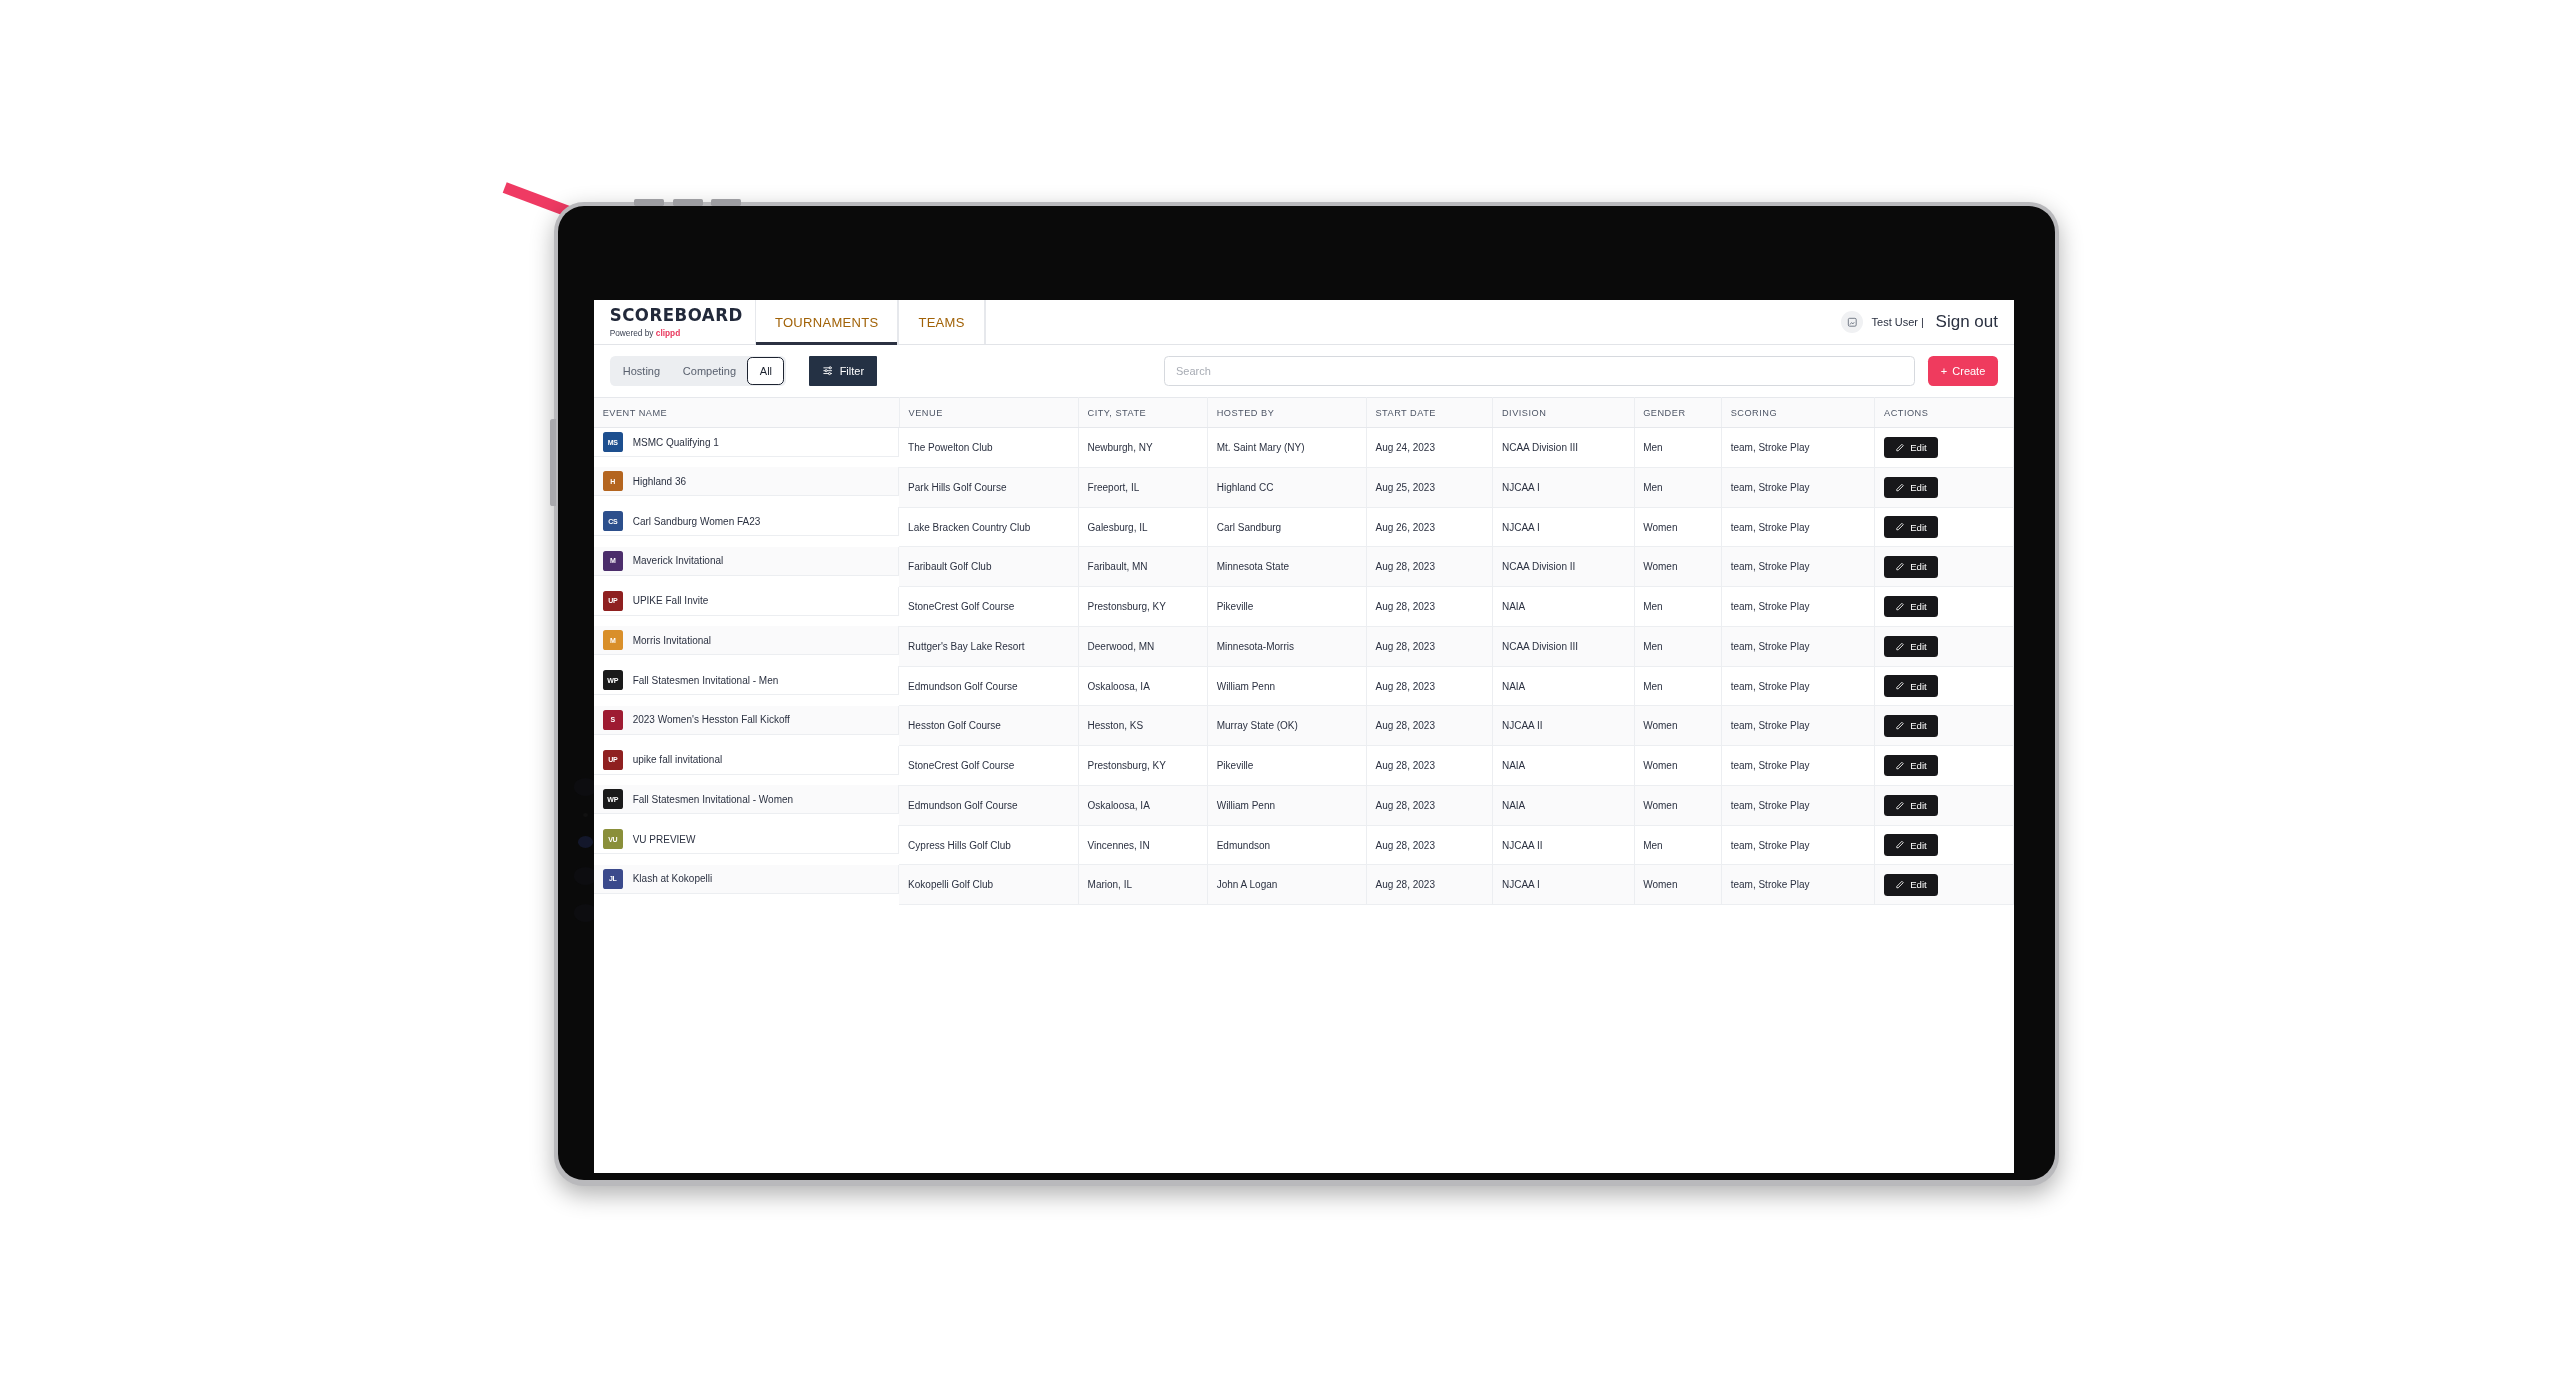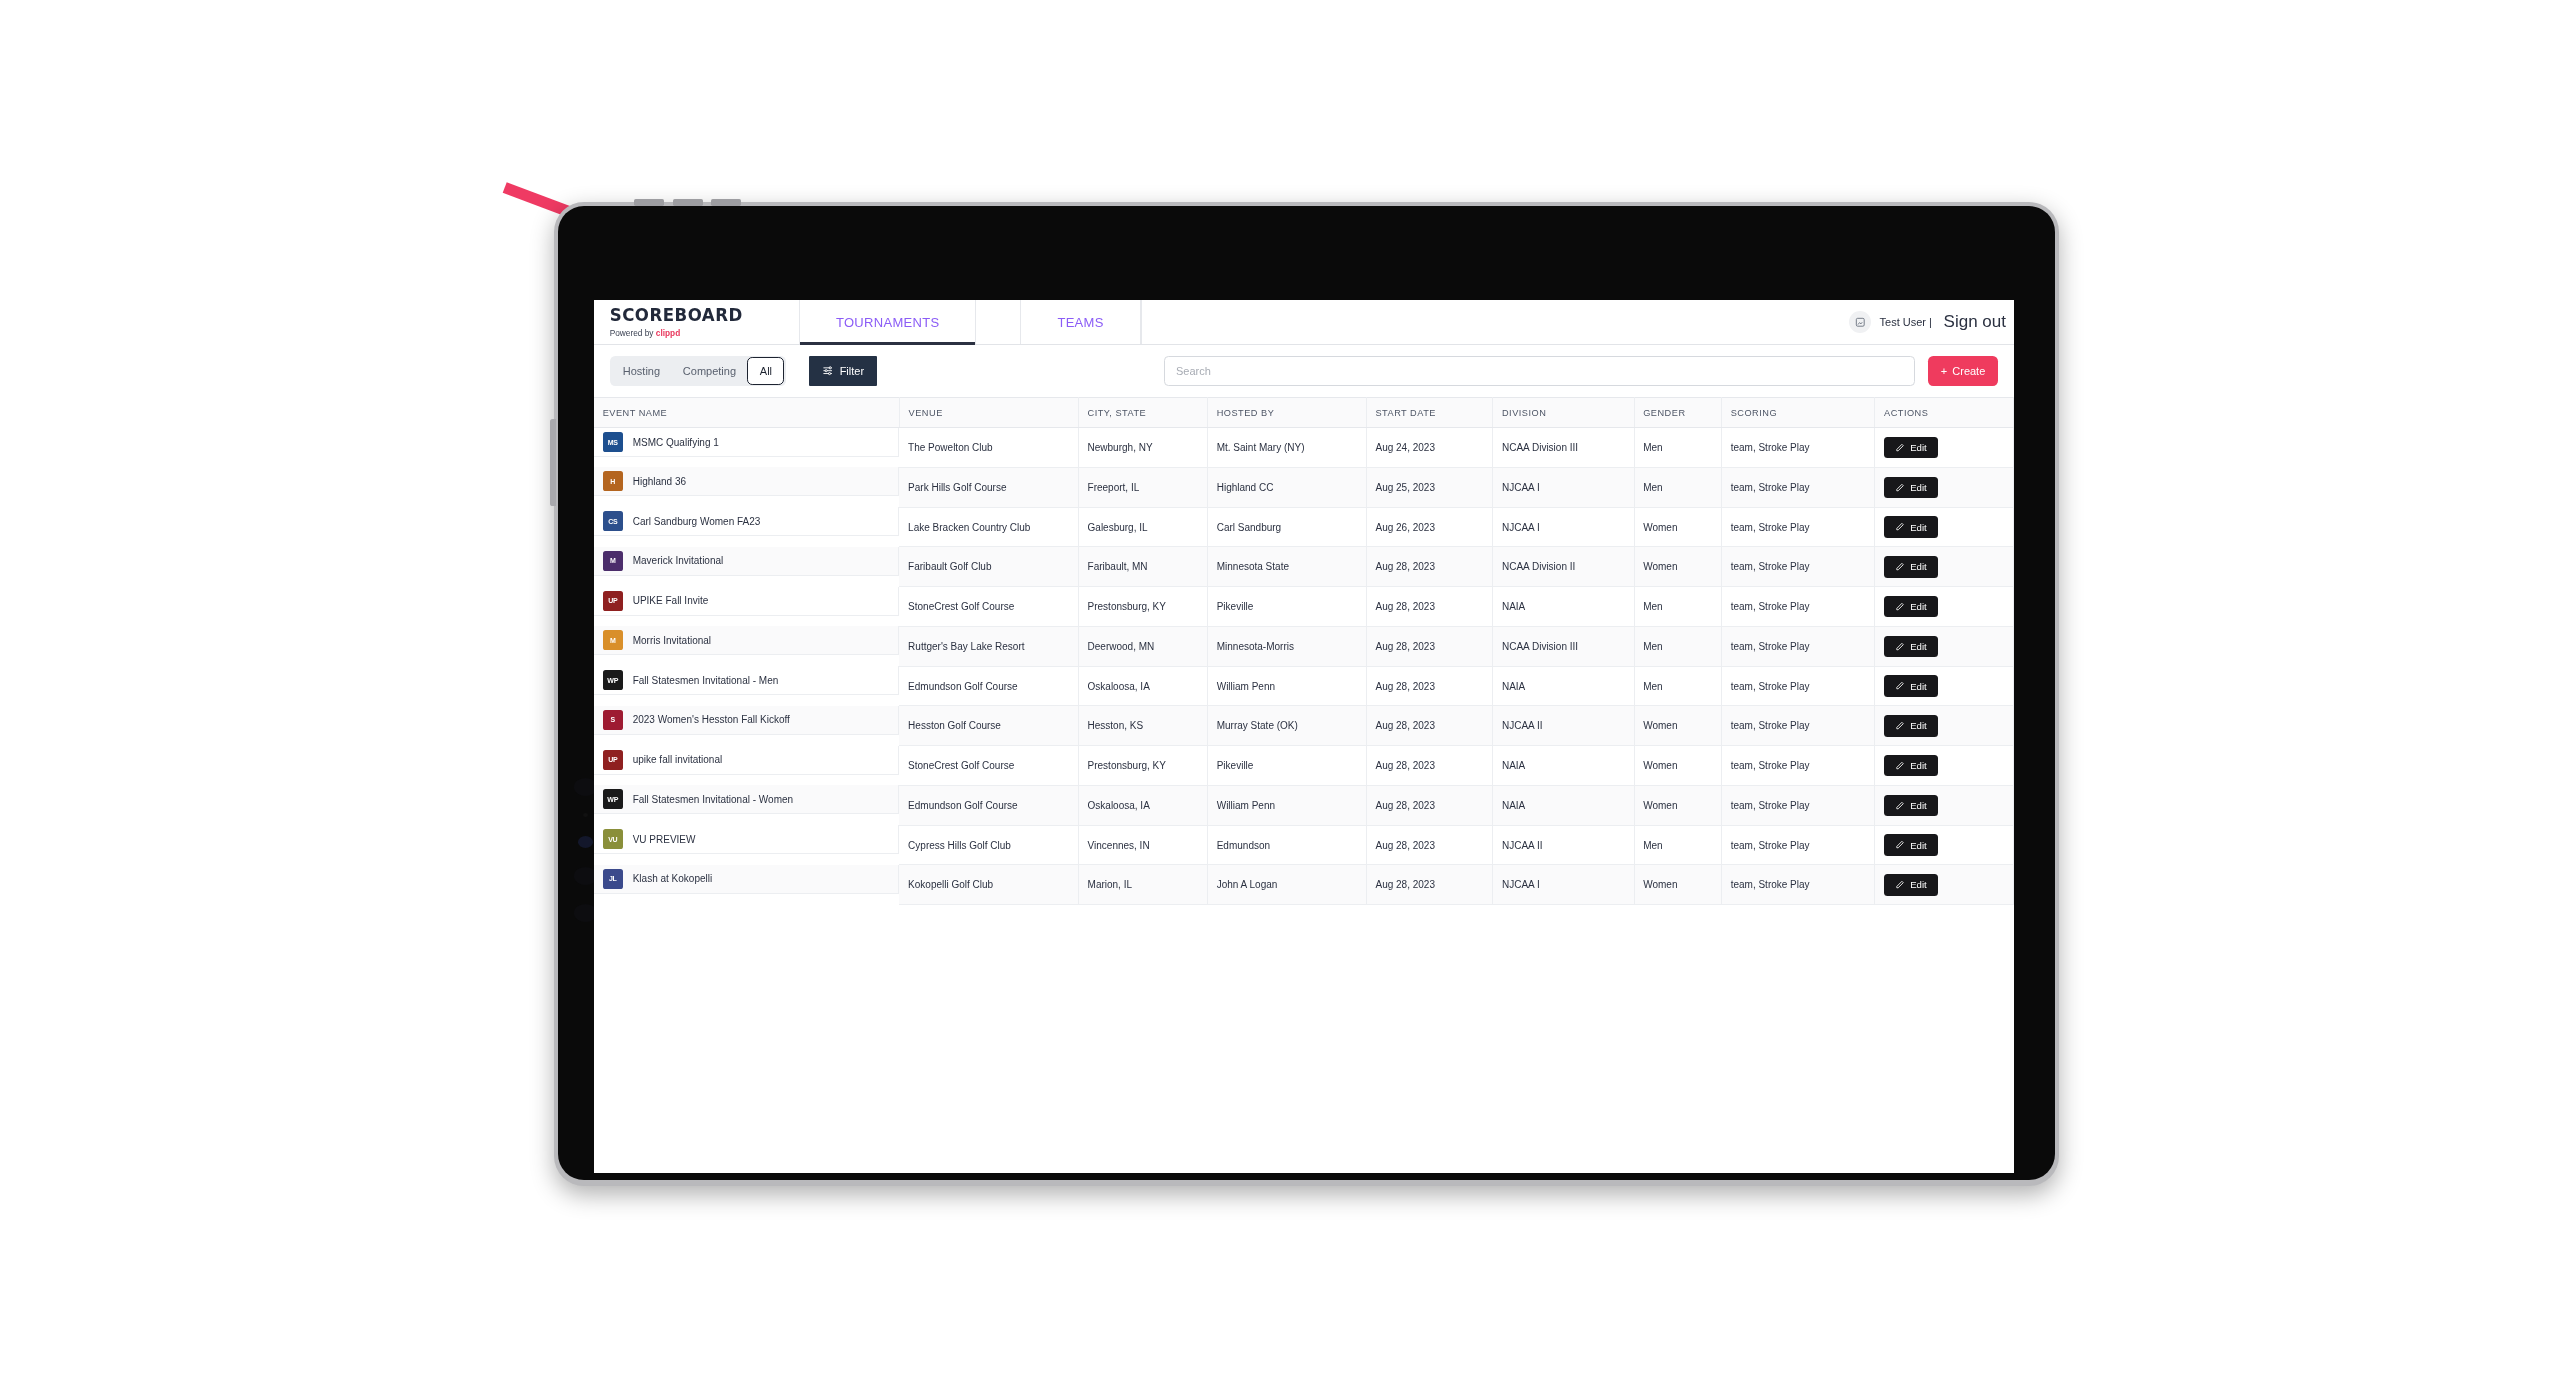--- a/index.html
+++ b/index.html
@@ -63,30 +63,30 @@
   #brand { display:flex; flex-direction:column; justify-content:center;
            padding: 0 12.2px 0 15.7px; }
   #brand-word { font-size: 16.6px; font-weight: 800; color:#22293a;
                 letter-spacing:0.5px; font-family:"DejaVu Sans", sans-serif;
                 transform: scaleY(1.08); transform-origin: left center; }
   #brand-sub { font-size: 8.3px; color:#3a4152; margin-top:2.6px; white-space:nowrap; }
   #brand-sub .clippd { color:#e8375c; font-weight:700; }
 
   .nav-tab {
     display:flex; align-items:center; justify-content:center;
-    padding: 0 36px; font-size: 13px; color:#8b5cf6; letter-spacing:0.3px;
+    padding: 0 19px; font-size: 13px; color:#a16207; letter-spacing:0.3px;
     border-left: 0.9px solid #e6e8ec; border-right: 0.9px solid #e6e8ec;
-    position: relative; cursor:pointer; background:#fff;margin-left:44px;
+    position: relative; cursor:pointer; background:#fff;
   }
   .nav-tab.active::after {
     content:""; position:absolute; left:0; right:0; bottom:-0.9px; height:2.6px;
     background:#2b3141;
   }
   #nav-spacer { flex:1; border-left:0.9px solid #e6e8ec; }
-  #nav-user { display:flex; align-items:center; gap:8.7px; padding-right:8px; }
+  #nav-user { display:flex; align-items:center; gap:8.7px; padding-right:16px; }
   #avatar { width:22px; height:22px; border-radius:50%; background:#f0f1f3;
             display:flex; align-items:center; justify-content:center; }
   #avatar svg { display:block; }
   #user-name { font-size:11px; color:#2b3141; }
   #sign-out { font-size:17px; color:#2b3141; cursor:pointer; margin-left:3px; }
 
   
   #toolbar { height: 52px; background:#fff; display:flex; align-items:center;
              padding: 0 15.7px; gap: 23px; }
   #segctl { display:flex; align-items:center; background:#eceef1; border-radius:5.2px;

